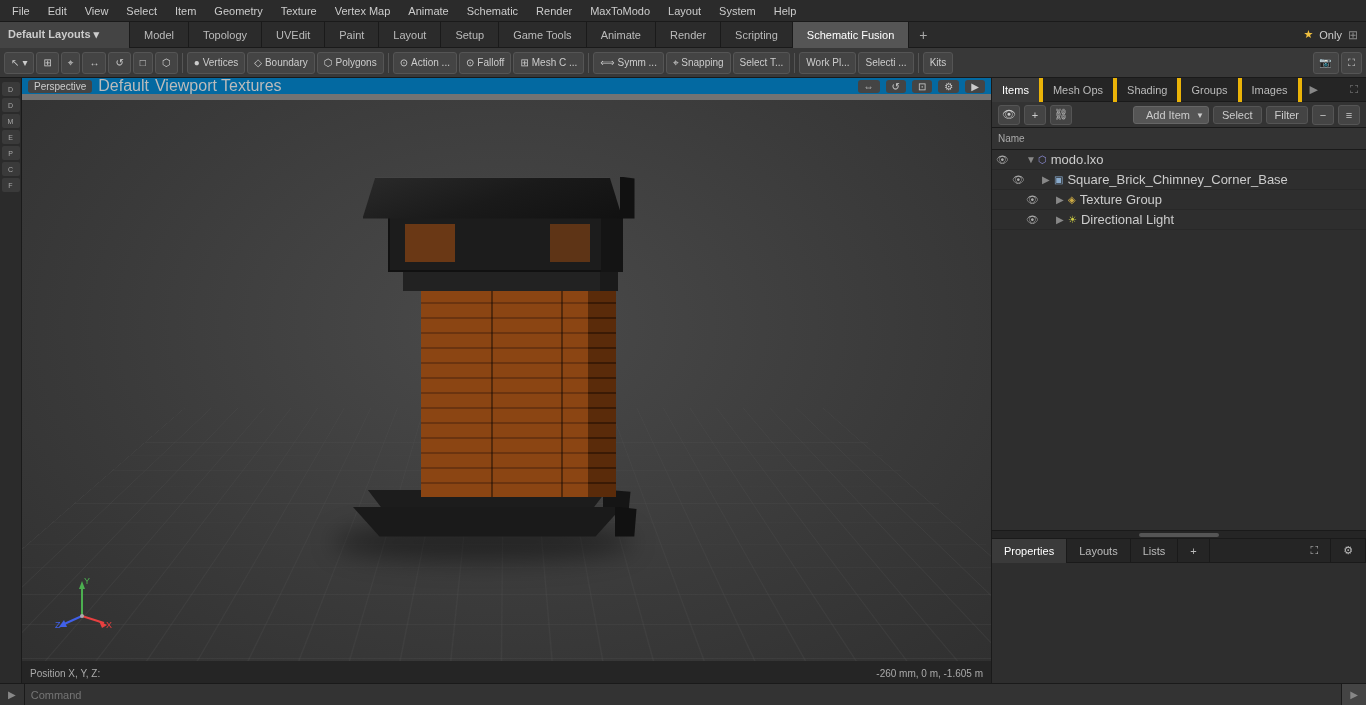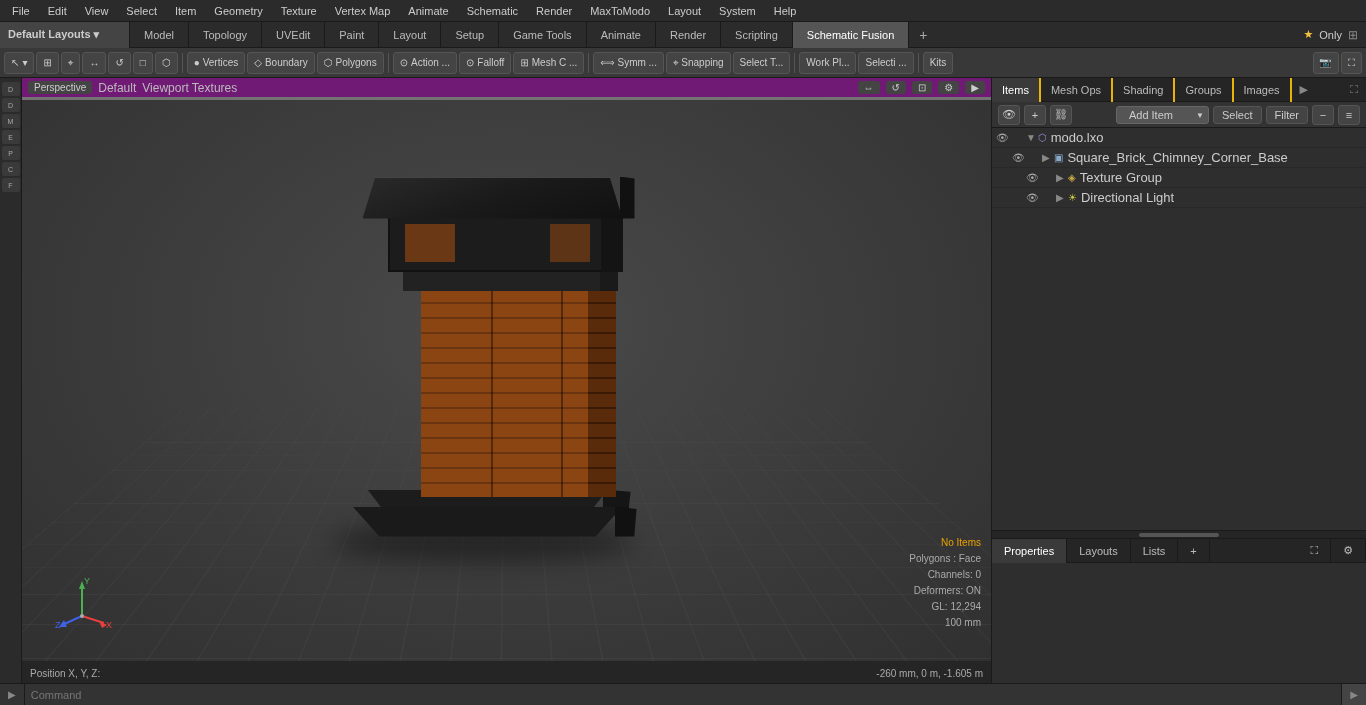--- a/index.html
+++ b/index.html
@@ -60,25 +60,25 @@
       display: flex; align-items: center; justify-content: center;
       font-size: 7px; color: #aaa; cursor: pointer; writing-mode: vertical-rl;
       text-orientation: mixed; transform: rotate(180deg);
     }
 
     
     #viewport {
       flex: 1; background: #3d3d3d; position: relative; overflow: hidden;
     }
     #viewport-header {
-      display: flex; align-items: center; background: #701a75; height: 22px;
-      border-bottom: 3px solid #737373; padding: 0 6px; gap: 6px;
+      display: flex; align-items: center; background: #0369a1; height: 22px;
+      border-bottom: 6px solid #737373; padding: 0 6px; gap: 6px;
     }
     .vp-btn { background: #444; border-radius: 3px; padding: 1px 6px; font-size: 10px; color: #ccc; cursor: pointer; }
-    .vp-label { color: #bbb; font-size: 12px; }
+    .vp-label { color: #bbb; font-size: 16px; }
 
     
     #viewport-canvas {
       width: 100%; height: calc(100% - 22px - 22px);
       background: radial-gradient(ellipse at 50% 40%, #4a4a4a 0%, #3a3a3a 60%, #303030 100%);
       position: relative; overflow: hidden;
     }
 
     
     #grid {
@@ -119,34 +119,34 @@
     #right-panel {
       width: 375px; background: #2e2e2e; border-left: 1px solid #1a1a1a;
       display: flex; flex-direction: column;
     }
     #panel-tabs {
       display: flex; background: #252525; height: 24px; align-items: center;
       border-bottom: 1px solid #1a1a1a;
     }
     .panel-tab {
       padding: 3px 10px; font-size: 11px; color: #bbb; cursor: pointer;
-      border-right: 2px solid #eab308; height: 24px; display: flex; align-items: center;
+      border-right: 4px solid #eab308; height: 24px; display: flex; align-items: center;
     }
     .panel-tab.active { background: #3a3a3a; color: #fff; }
     .panel-tab-more { padding: 3px 8px; font-size: 11px; color: #888; cursor: pointer; }
 
     #panel-toolbar {
       display: flex; align-items: center; background: #333; height: 26px;
       border-bottom: 1px solid #1a1a1a; padding: 0 6px; gap: 4px;
     }
     .panel-action-btn {
       background: #555; border-radius: 3px; padding: 2px 12px; font-size: 11px;
       color: #ccc; cursor: pointer; border: 1px solid #666;
     }
-    .panel-action-btn.dropdown { padding-right: 35px; position: relative; }
+    .panel-action-btn.dropdown { padding-right: 18px; position: relative; }
     .panel-action-btn.dropdown::after { content: '▼'; position: absolute; right: 4px; font-size: 8px; top: 4px; }
     .panel-filter-btn {
       background: #444; border-radius: 3px; padding: 2px 8px; font-size: 11px;
       color: #ccc; cursor: pointer; border: 1px solid #555;
     }
     .panel-icon-btn {
       background: #444; border-radius: 3px; padding: 2px 6px; font-size: 11px;
       color: #ccc; cursor: pointer; border: 1px solid #555; width: 22px; height: 20px;
       display: flex; align-items: center; justify-content: center;
     }
@@ -375,28 +375,20 @@
           <text x="54" y="57" fill="#e84040" font-size="9">X</text>
 
           <line x1="30" y1="45" x2="10" y2="54" stroke="#4060e8" stroke-width="2"></line>
           <polygon points="7,56 12,49 15,56" fill="#4060e8"></polygon>
           <text x="3" y="57" fill="#4060e8" font-size="9">Z</text>
 
           <circle cx="30" cy="45" r="2" fill="#aaa"></circle>
         </svg>
       </div>
 
-      <div id="info-overlay">
-        <div class="info-highlight">No Items</div>
-        <div class="info-line">Polygons : Face</div>
-        <div class="info-line">Channels: 0</div>
-        <div class="info-line">Deformers: ON</div>
-        <div class="info-line">GL: 12,294</div>
-        <div class="info-line">100 mm</div>
-      </div>
     </div>
 
     <div id="viewport-status" style="position:relative;background:#252525;height:22px;display:flex;align-items:center;padding:12px 8px;">
       <span class="status-text">Position X, Y, Z:</span>
       <span class="status-text"> -260 mm, 0 m, -1.605 m</span>
     </div>
   </div>
 
   <div id="right-panel">
 
@@ -416,20 +408,23 @@
       <div class="panel-icon-btn">+</div>
       <div class="panel-icon-btn">⛓</div>
       <div style="flex:1;"></div>
       <div class="panel-action-btn dropdown">Add Item</div>
       <div class="panel-filter-btn">Select</div>
       <div class="panel-filter-btn">Filter</div>
       <div class="panel-icon-btn">−</div>
       <div class="panel-icon-btn">≡</div>
     </div>
 
+    <div class="tree-header">
+      <span class="tree-col-name">Name</span>
+    </div>
 
     <div id="scene-tree" style="height: 381px;">
 
       <div class="tree-row" style="padding-left:4px;">
         <span class="eye-visible" style="width:16px;font-size:10px;color:#aaa;">👁</span>
         <span style="width:14px;display:inline-block;"></span>
         <span class="tree-expand">▼</span>
         <span class="tree-icon" style="color:#8888cc;">⬡</span>
         <span class="tree-label">modo.lxo</span>
       </div>

